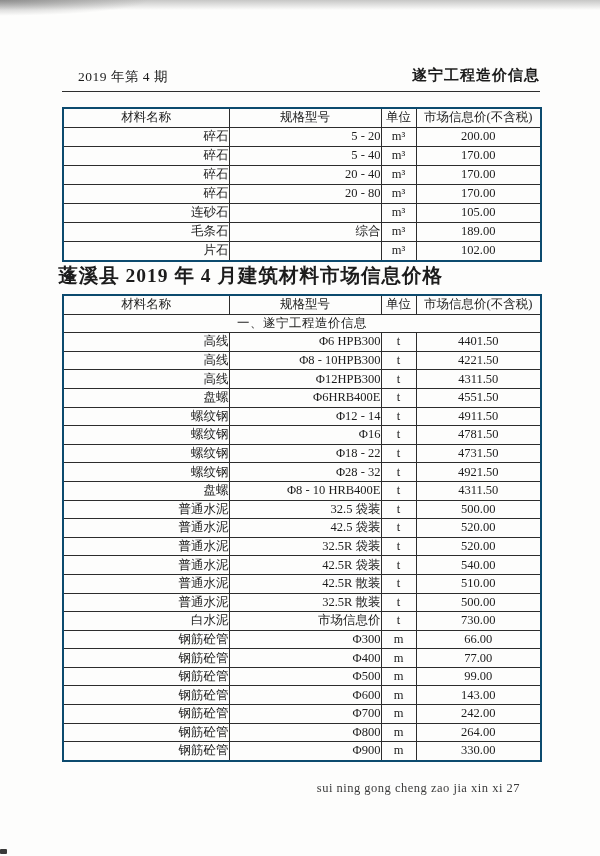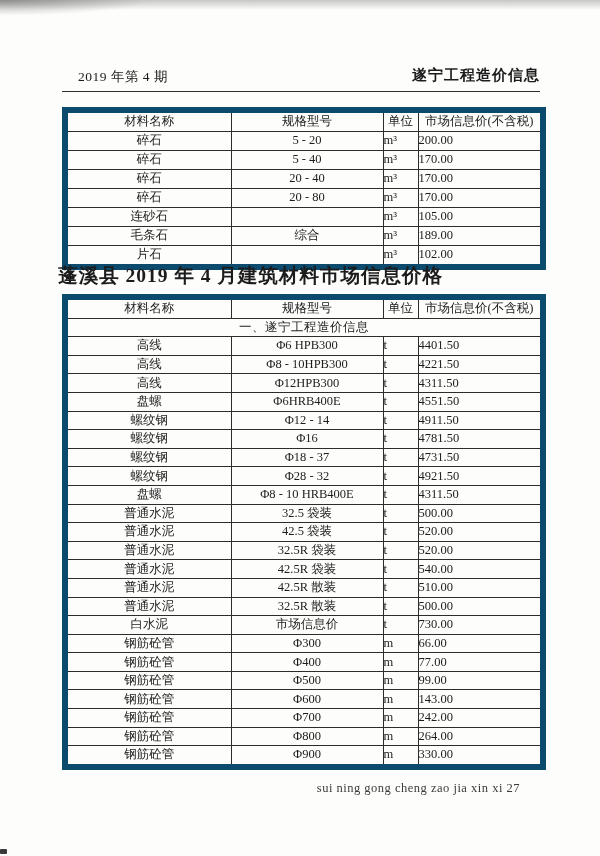--- a/index.html
+++ b/index.html
@@ -43,26 +43,26 @@
   }
   .t1{top:107px;}
   .t2{top:294px;}
   col.c1{width:166px}col.c2{width:152px}col.c3{width:35px}col.c4{width:125px}
   th,td{
     border:1px solid #2c2c2c;
     padding:0;line-height:1.05;
     overflow:hidden;white-space:nowrap;
     font-weight:normal;
   }
-  table{border:6px solid #0c4a6e;}
+  table{border:2px solid #0c4a6e;}
   .t1 th,.t1 td{height:18px;}
   .t2 th,.t2 td{height:17.6px;}
   th{text-align:center;}
-  td.cell-name,td.cell-spec{text-align:center;padding-left:0;}
-  td.cell-unit,td.cell-price{margin-top:40px;}
+  td.cell-name,td.cell-spec{text-align:right;padding-left:0;}
+  td.cell-unit,td.cell-price{text-align:center;margin-top:40px;}
   td.section-cell{text-align:center;letter-spacing:.5px;}
   .doc-title{
     position:absolute;top:262px;left:0;width:501px;
     text-align:center;font-size:19.5px;font-weight:bold;letter-spacing:1px;
   }
   .page-footer{
     position:absolute;top:781px;left:0;width:520px;
     text-align:right;font-size:12.5px;color:#3b3b3b;letter-spacing:.5px;font-family:Liberation Serif, serif;
   }
 </style>
@@ -207,21 +207,21 @@
 
         <tr>
           <td class="cell-name">螺纹钢</td>
           <td class="cell-spec">Φ16</td>
           <td class="cell-unit">t</td>
           <td class="cell-price">4781.50</td>
         </tr>
 
         <tr>
           <td class="cell-name">螺纹钢</td>
-          <td class="cell-spec">Φ18 - 37</td>
+          <td class="cell-spec">Φ18 - 22</td>
           <td class="cell-unit">t</td>
           <td class="cell-price">4731.50</td>
         </tr>
 
         <tr>
           <td class="cell-name">螺纹钢</td>
           <td class="cell-spec">Φ28 - 32</td>
           <td class="cell-unit">t</td>
           <td class="cell-price">4921.50</td>
         </tr>

